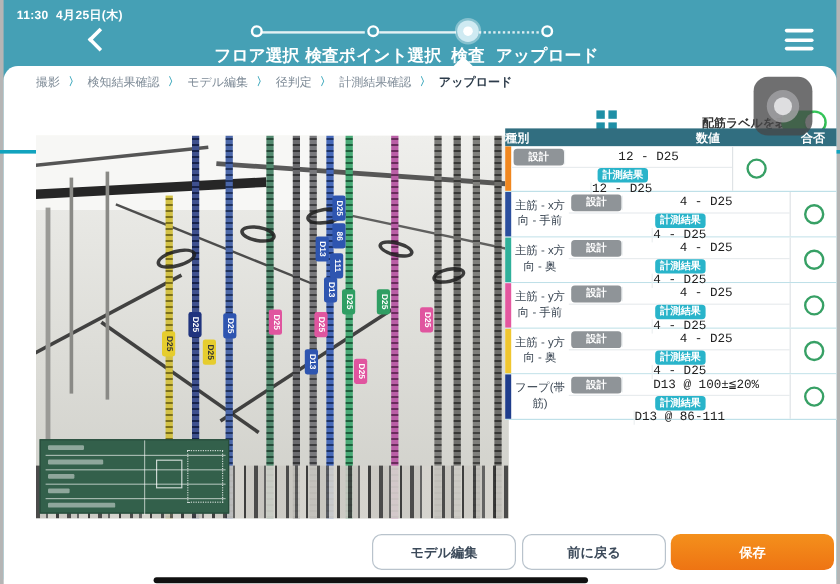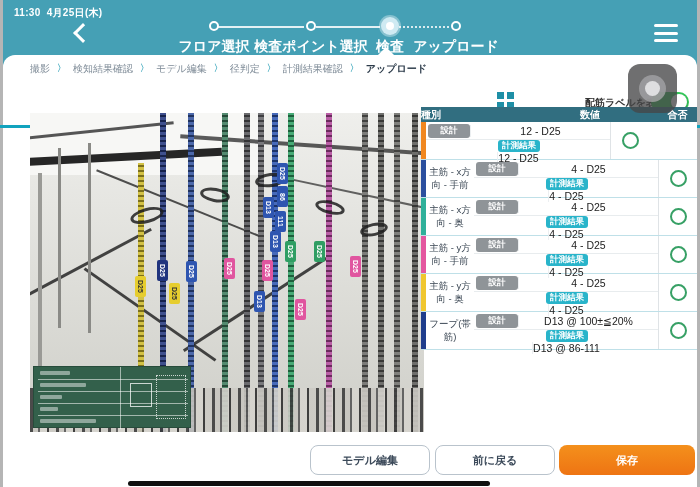--- a/index.html
+++ b/index.html
@@ -77,21 +77,21 @@
   .tag.green { background:#2f9e63; } .tag.pink { background:#e0559f; }
   .tag.yellow { background:#e6cd2e; color:#333; }
 
   
   .rtable { position:absolute; left:418px; top:52px; width:276px; }
   .thead { display:flex; background:#316e80; color:#fff; font-size:10px; font-weight:bold; height:15px; align-items:center; }
   .th-kind { width:101px; } .th-val { width:136px; text-align:center; } .th-res { width:39px; text-align:center; }
   .trow { display:flex; height:38px; border-bottom:1px solid #bfe0e8; background:#fff; }
   .strip { width:5px; }
   .cat { width:48px; font-size:9.5px; color:#3a4653; display:flex; align-items:center; justify-content:center; text-align:center; line-height:1.35; padding:0 1px; }
-  .subcol { width:184px; display:flex; flex-direction:column; }
+  .subcol { width:184px; display:flex; flex-direction:column;font-family:Liberation Mono, monospace; }
   .subrow { height:19px; display:flex; align-items:center; border-bottom:1px solid #e8ecee; }
   .subrow:last-child { border-bottom:none;flex-direction:column; }
   .badge { width:42px; height:14px; margin-left:2px; border-radius:3px; color:#fff; font-size:8.5px; font-weight:bold; display:flex; align-items:center; justify-content:center; }
   .badge.design { background:#8f9498; } .badge.measured { background:#29b4ca; }
   .val { flex:1; text-align:center; font-size:10.5px; color:#222; border-left:1px solid #eceff1; }
   .res { width:39px; display:flex; align-items:center; justify-content:center; border-left:1px solid #dfe3e6; }
   .pass-circle { width:17px; height:17px; border:2.5px solid #37a065; border-radius:50%; }
 
   
   .footer { position:absolute; left:0; bottom:10px; width:100%; height:32px; }

